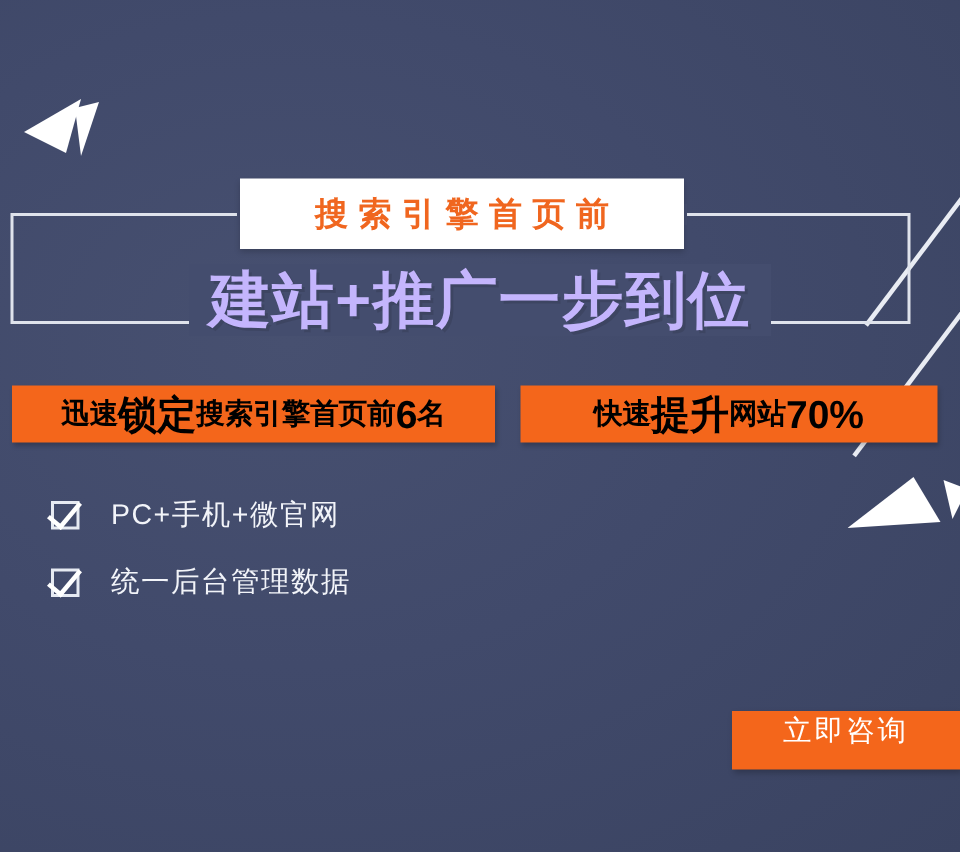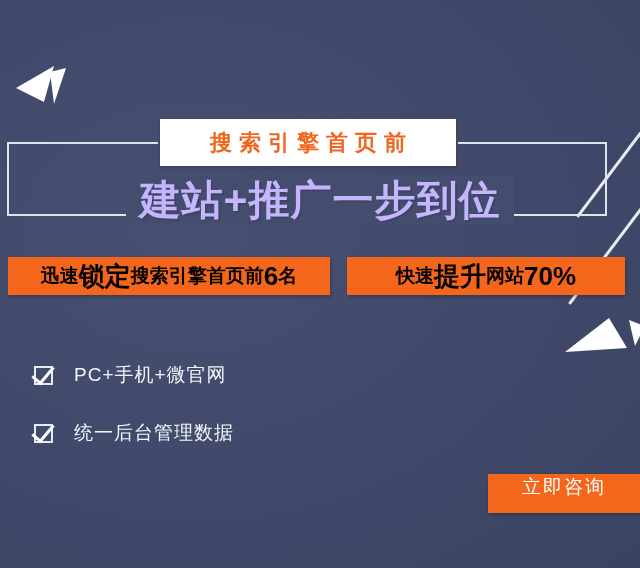--- a/index.html
+++ b/index.html
@@ -138,21 +138,20 @@
   #features {
     position: absolute;
     left: 34px;
     top: 330px;
     width: 600px;
     z-index: 4;
   }
   .feature-row {
     display: flex;
     margin-bottom: 19px;
-    margin-top: 32px;
   }
   .feature {
     display: flex;
     align-items: center;
   }
   .feature.col-a { width: 300px; }
   .feature.col-b { width: 300px; }
 
   .check-icon {
     position: relative;

